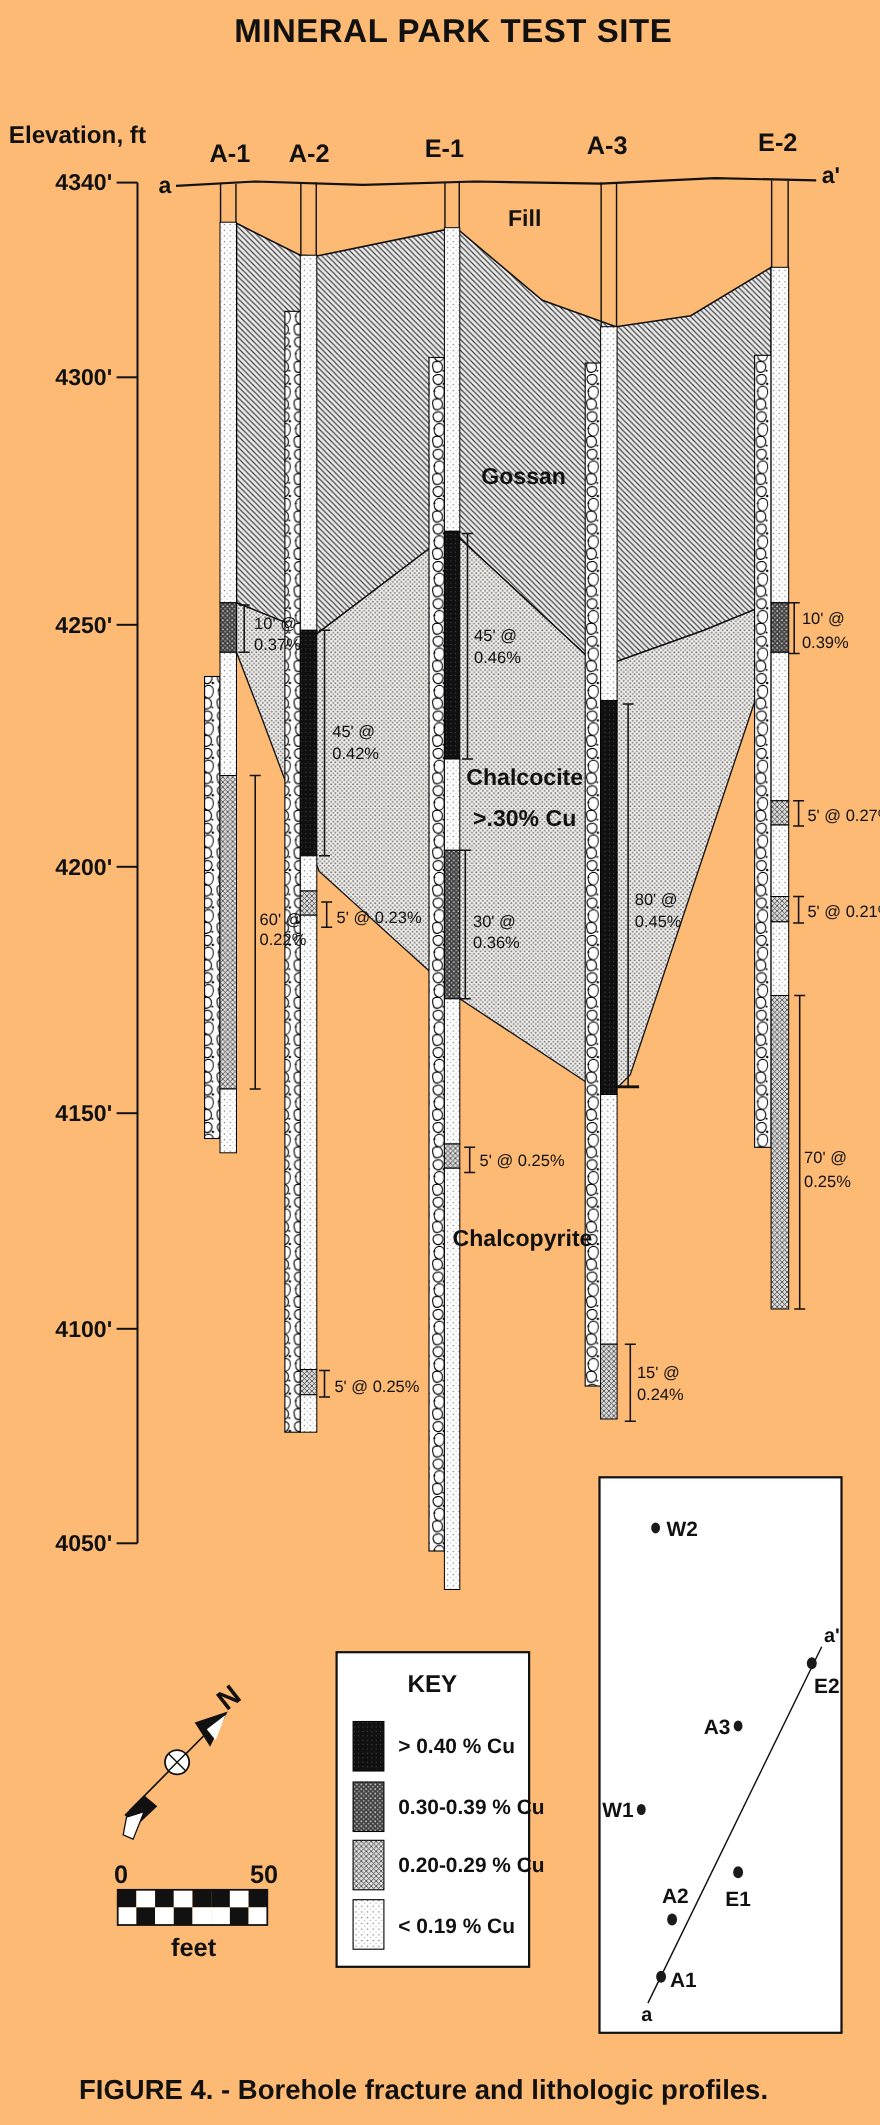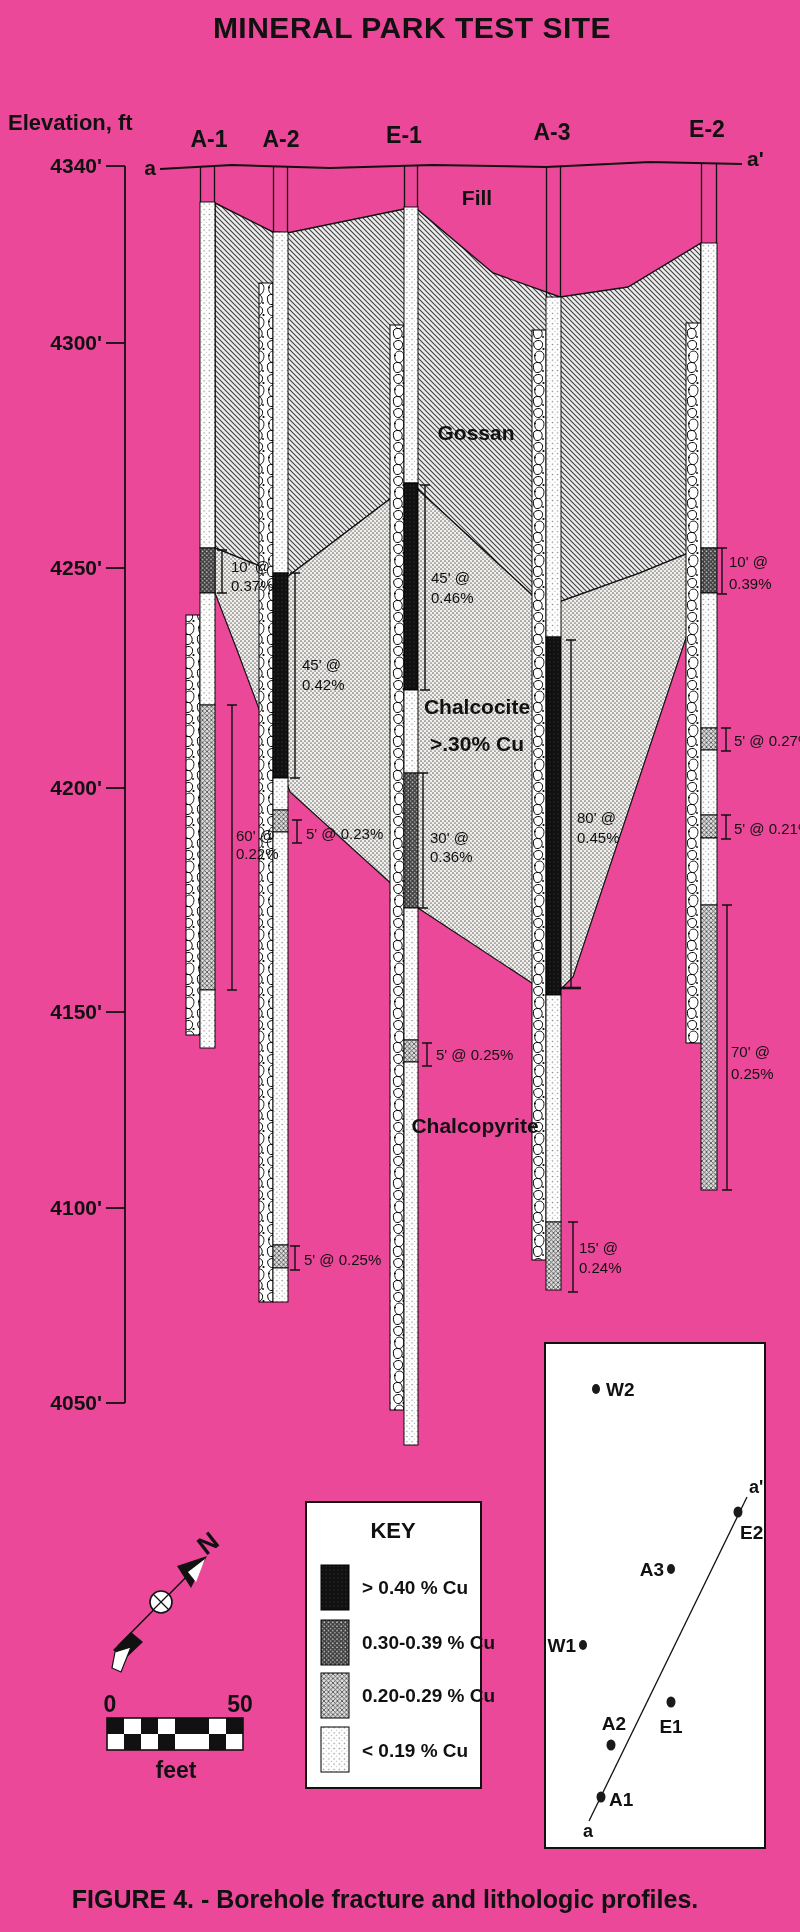--- a/index.html
+++ b/index.html
@@ -1,16 +1,16 @@
 <!DOCTYPE html>
 <html><head>
 <meta charset="utf-8">
 <style>
   html,body{margin:0;padding:0;background:#ffffff;}
-  .page{position:relative;width:800px;height:1932px;background:#ec4899;overflow:hidden;
+  .page{position:relative;width:800px;height:1932px;background:#fdba74;overflow:hidden;
         font-family:"Liberation Sans", sans-serif;}
   svg{position:absolute;left:0;top:0;}
   text{fill:#111;}
   .title-t{font-size:30px;font-weight:700;letter-spacing:.5px;}
   .bh-t{font-size:23px;font-weight:700;}
   .ax-t{font-size:21px;font-weight:700;}
   .axlab-t{font-size:22px;font-weight:700;}
   .marker-t{font-size:21px;font-weight:700;}
   .zone-t{font-size:21px;font-weight:700;}
   .ann-t{font-size:15px;font-weight:400;}

